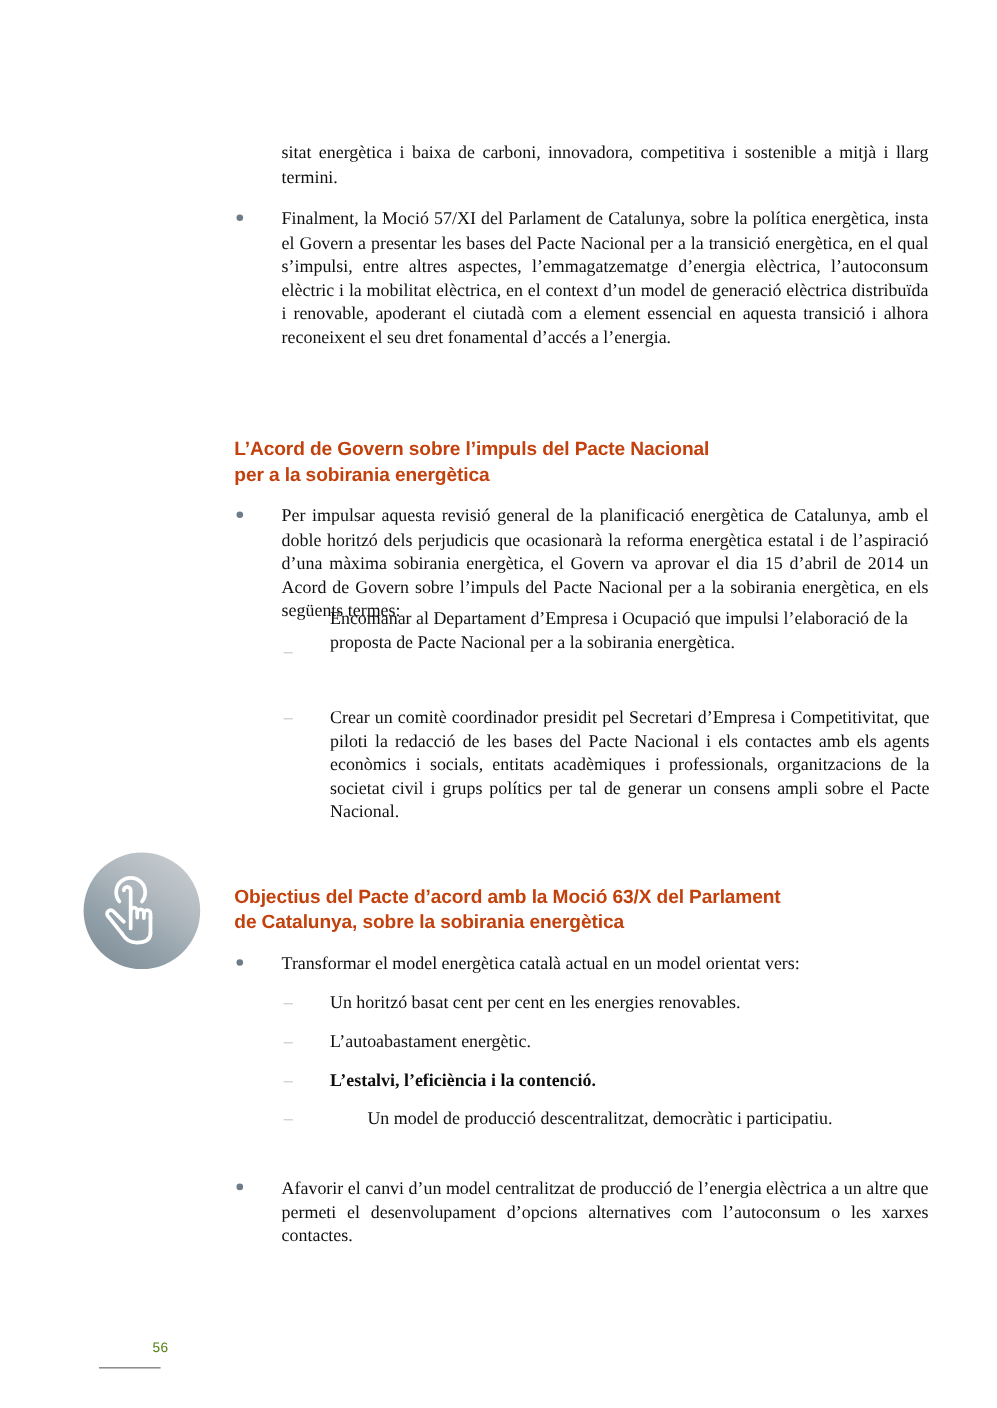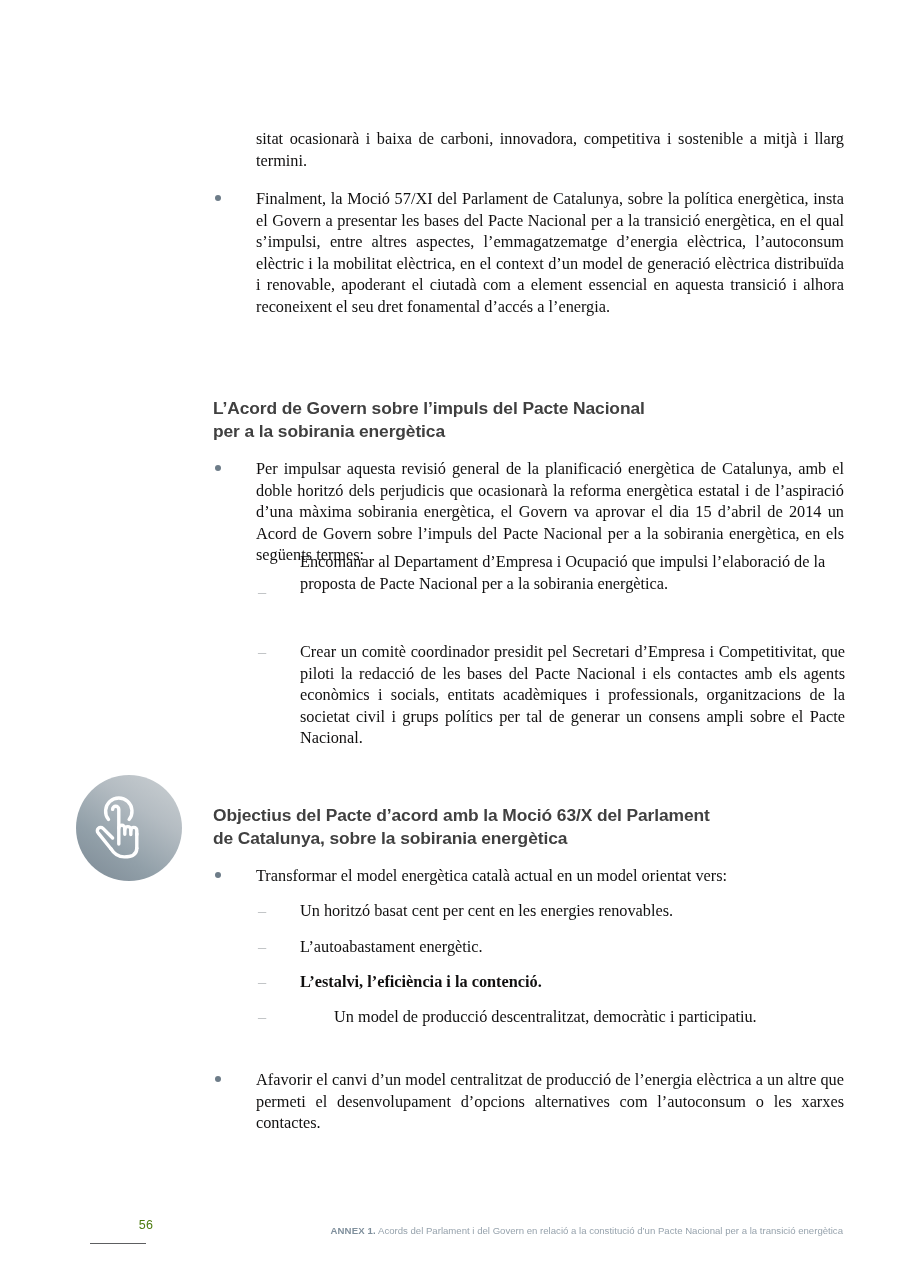--- a/index.html
+++ b/index.html
@@ -61,21 +61,21 @@
     color: #b9bcbe;
   }
 
   
   .heading {
     position: absolute;
     font-family: "Liberation Sans", sans-serif;
     font-weight: bold;
     font-size: 17.4px;
     line-height: 22.5px;
-    color: #404040;
+    color: #c2410c;
     letter-spacing: -0.1px;
     white-space: pre-line;
   }
 
   
   .badge {
     position: absolute;
     left: 76px;
     top: 775px;
     width: 106px;
@@ -126,21 +126,21 @@
     letter-spacing: 0.15px;
   }
 </style>
 </head>
 <body>
 
 <div class="page">
 
   <div class="content">
 
-    <div class="para" style="left:256px; top:128px; width:588px;">sitat ocasionarà i baixa de carboni, innovadora, competitiva i sostenible a mitjà i llarg termini.</div>
+    <div class="para" style="left:256px; top:128px; width:588px;">sitat energètica i baixa de carboni, innovadora, competitiva i sostenible a mitjà i llarg termini.</div>
 
     <div class="bullet-dot" style="left:215px; top:195px;"></div>
     <div class="para" style="left:256px; top:188px; width:588px;">Finalment, la Moció 57/XI del Parlament de Catalunya, sobre la política energètica, insta el Govern a presentar les bases del Pacte Nacional per a la transició energètica, en el qual s’impulsi, entre altres aspectes, l’emmagatzematge d’energia elèctrica, l’autoconsum elèctric i la mobilitat elèctrica, en el context d’un model de generació elèctrica distribuïda i renovable, apoderant el ciutadà com a element essencial en aquesta transició i alhora reconeixent el seu dret fonamental d’accés a l’energia.</div>
 
     <div class="heading" style="left:213px; top:397px; width:630px;">L’Acord de Govern sobre l’impuls del Pacte Nacional
 per a la sobirania energètica</div>
 
     <div class="bullet-dot" style="left:215px; top:465px;"></div>
     <div class="para" style="left:256px; top:458px; width:588px;">Per impulsar aquesta revisió general de la planificació energètica de Catalunya, amb el doble horitzó dels perjudicis que ocasionarà la reforma energètica estatal i de l’aspiració d’una màxima sobirania energètica, el Govern va aprovar el dia 15 d’abril de 2014 un Acord de Govern sobre l’impuls del Pacte Nacional per a la sobirania energètica, en els següents termes:</div>
 
@@ -192,17 +192,14 @@
     <div class="para nojust" style="left:300px; top:1006px; width:545px;margin-left:34px;">Un model de producció descentralitzat, democràtic i participatiu.</div>
 
     <div class="bullet-dot" style="left:215px; top:1076px;"></div>
     <div class="para" style="left:256px; top:1069px; width:588px;">Afavorir el canvi d’un model centralitzat de producció de l’energia elèctrica a un altre que permeti el desenvolupament d’opcions alternatives com l’autoconsum o les xarxes contactes.</div>
 
   </div>
 
   <div class="folio">56</div>
   <div class="folio-rule"></div>
 
-  <div class="footer-note">
-    <span class="annex">ANNEX 1.</span><span> Acords del Parlament i del Govern en relació a la constitució d’un Pacte Nacional per a la transició energètica</span>
-  </div>
 
 </div>
 
 </body></html>

